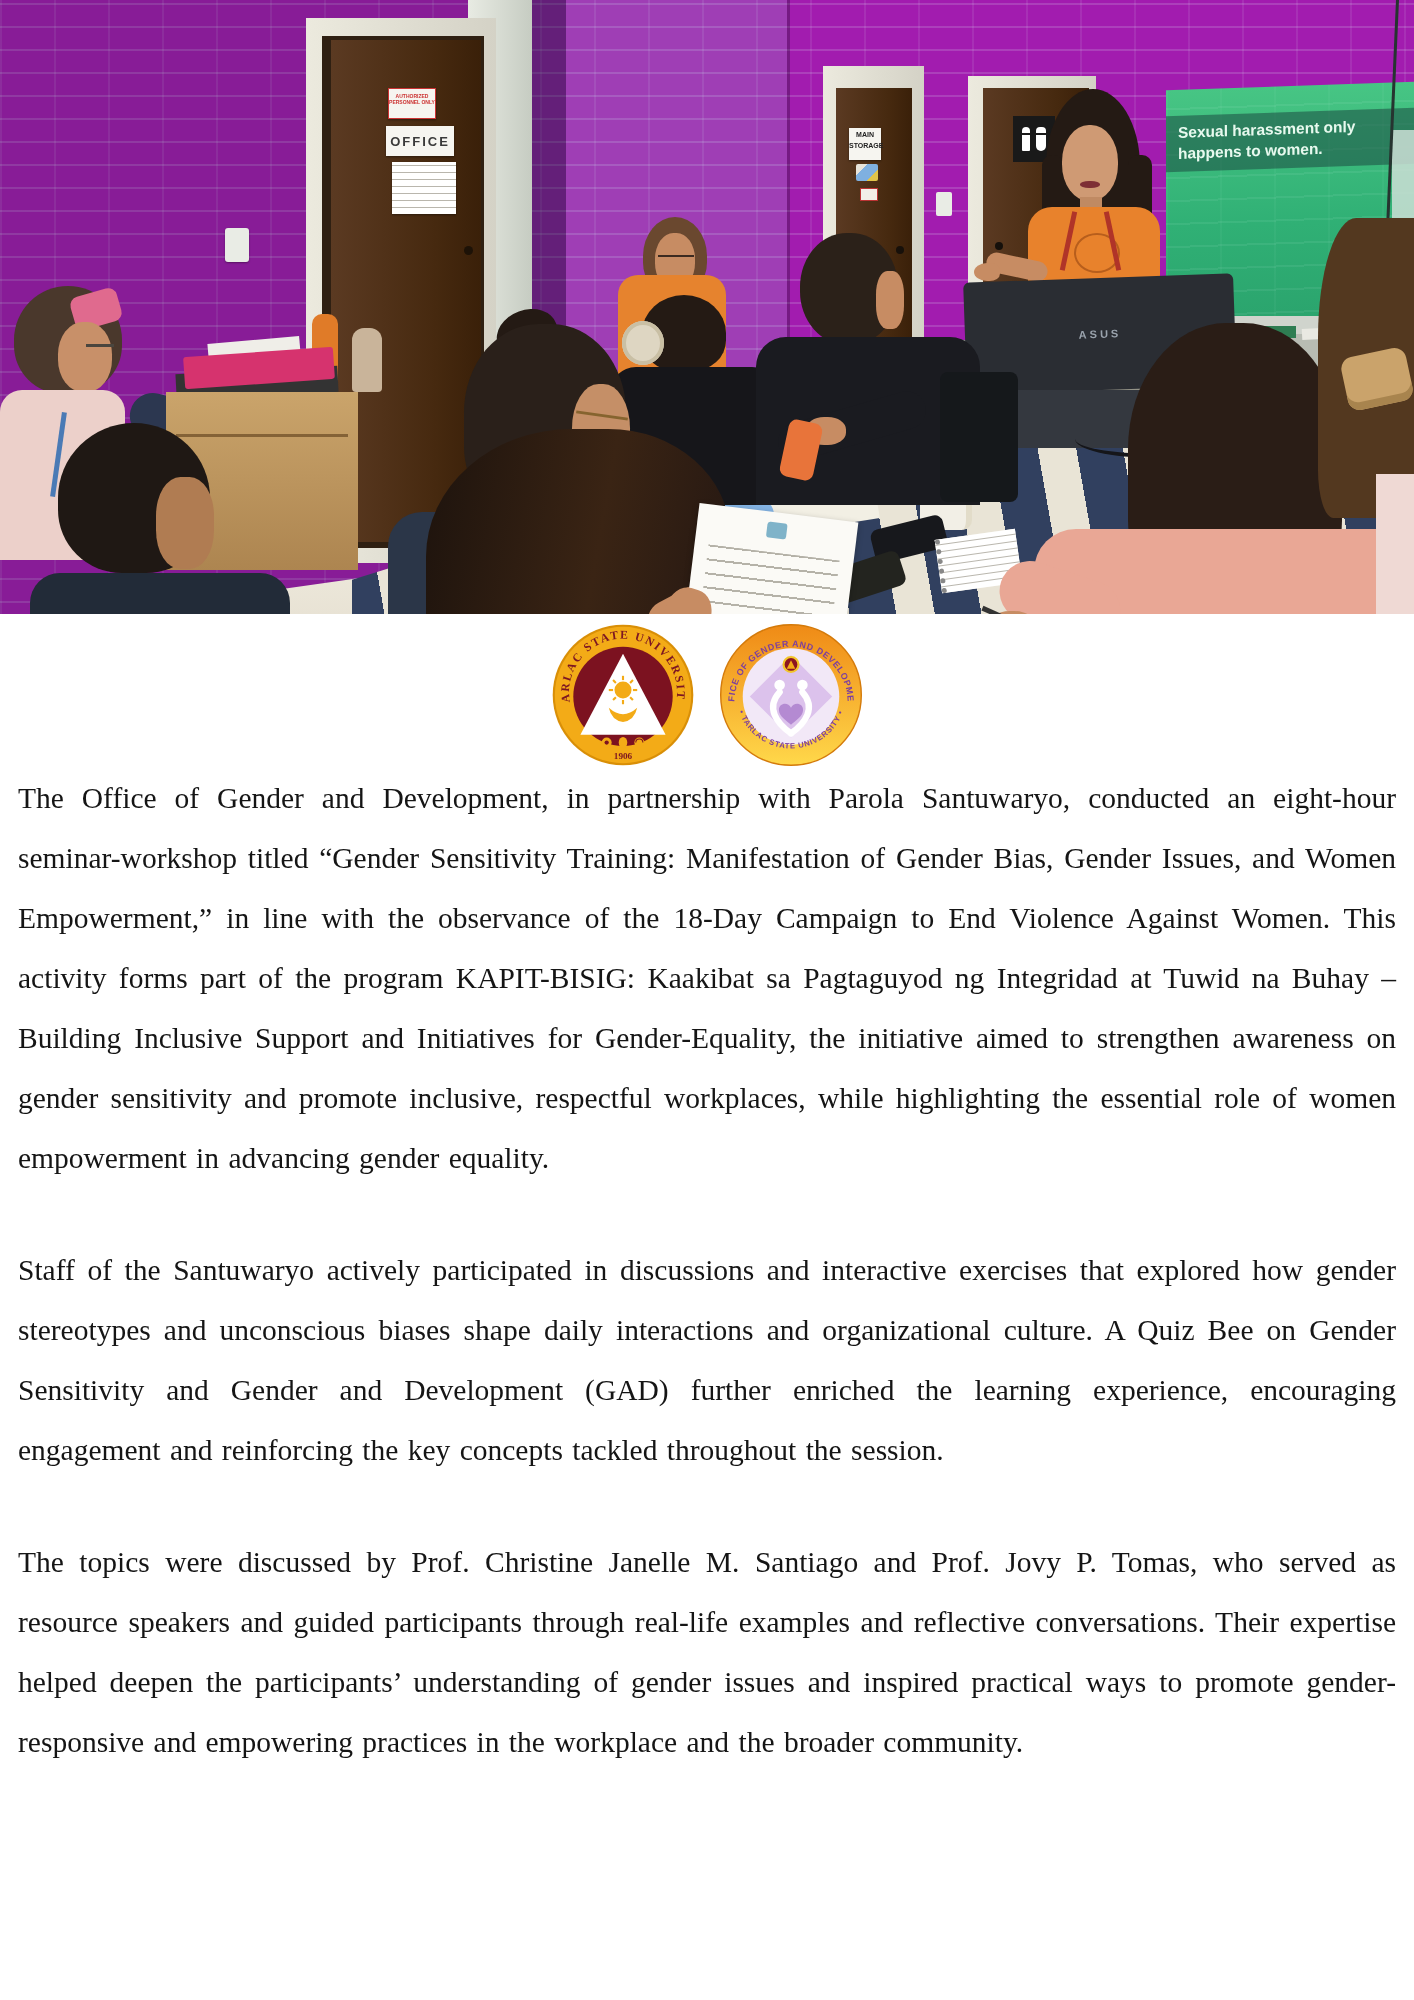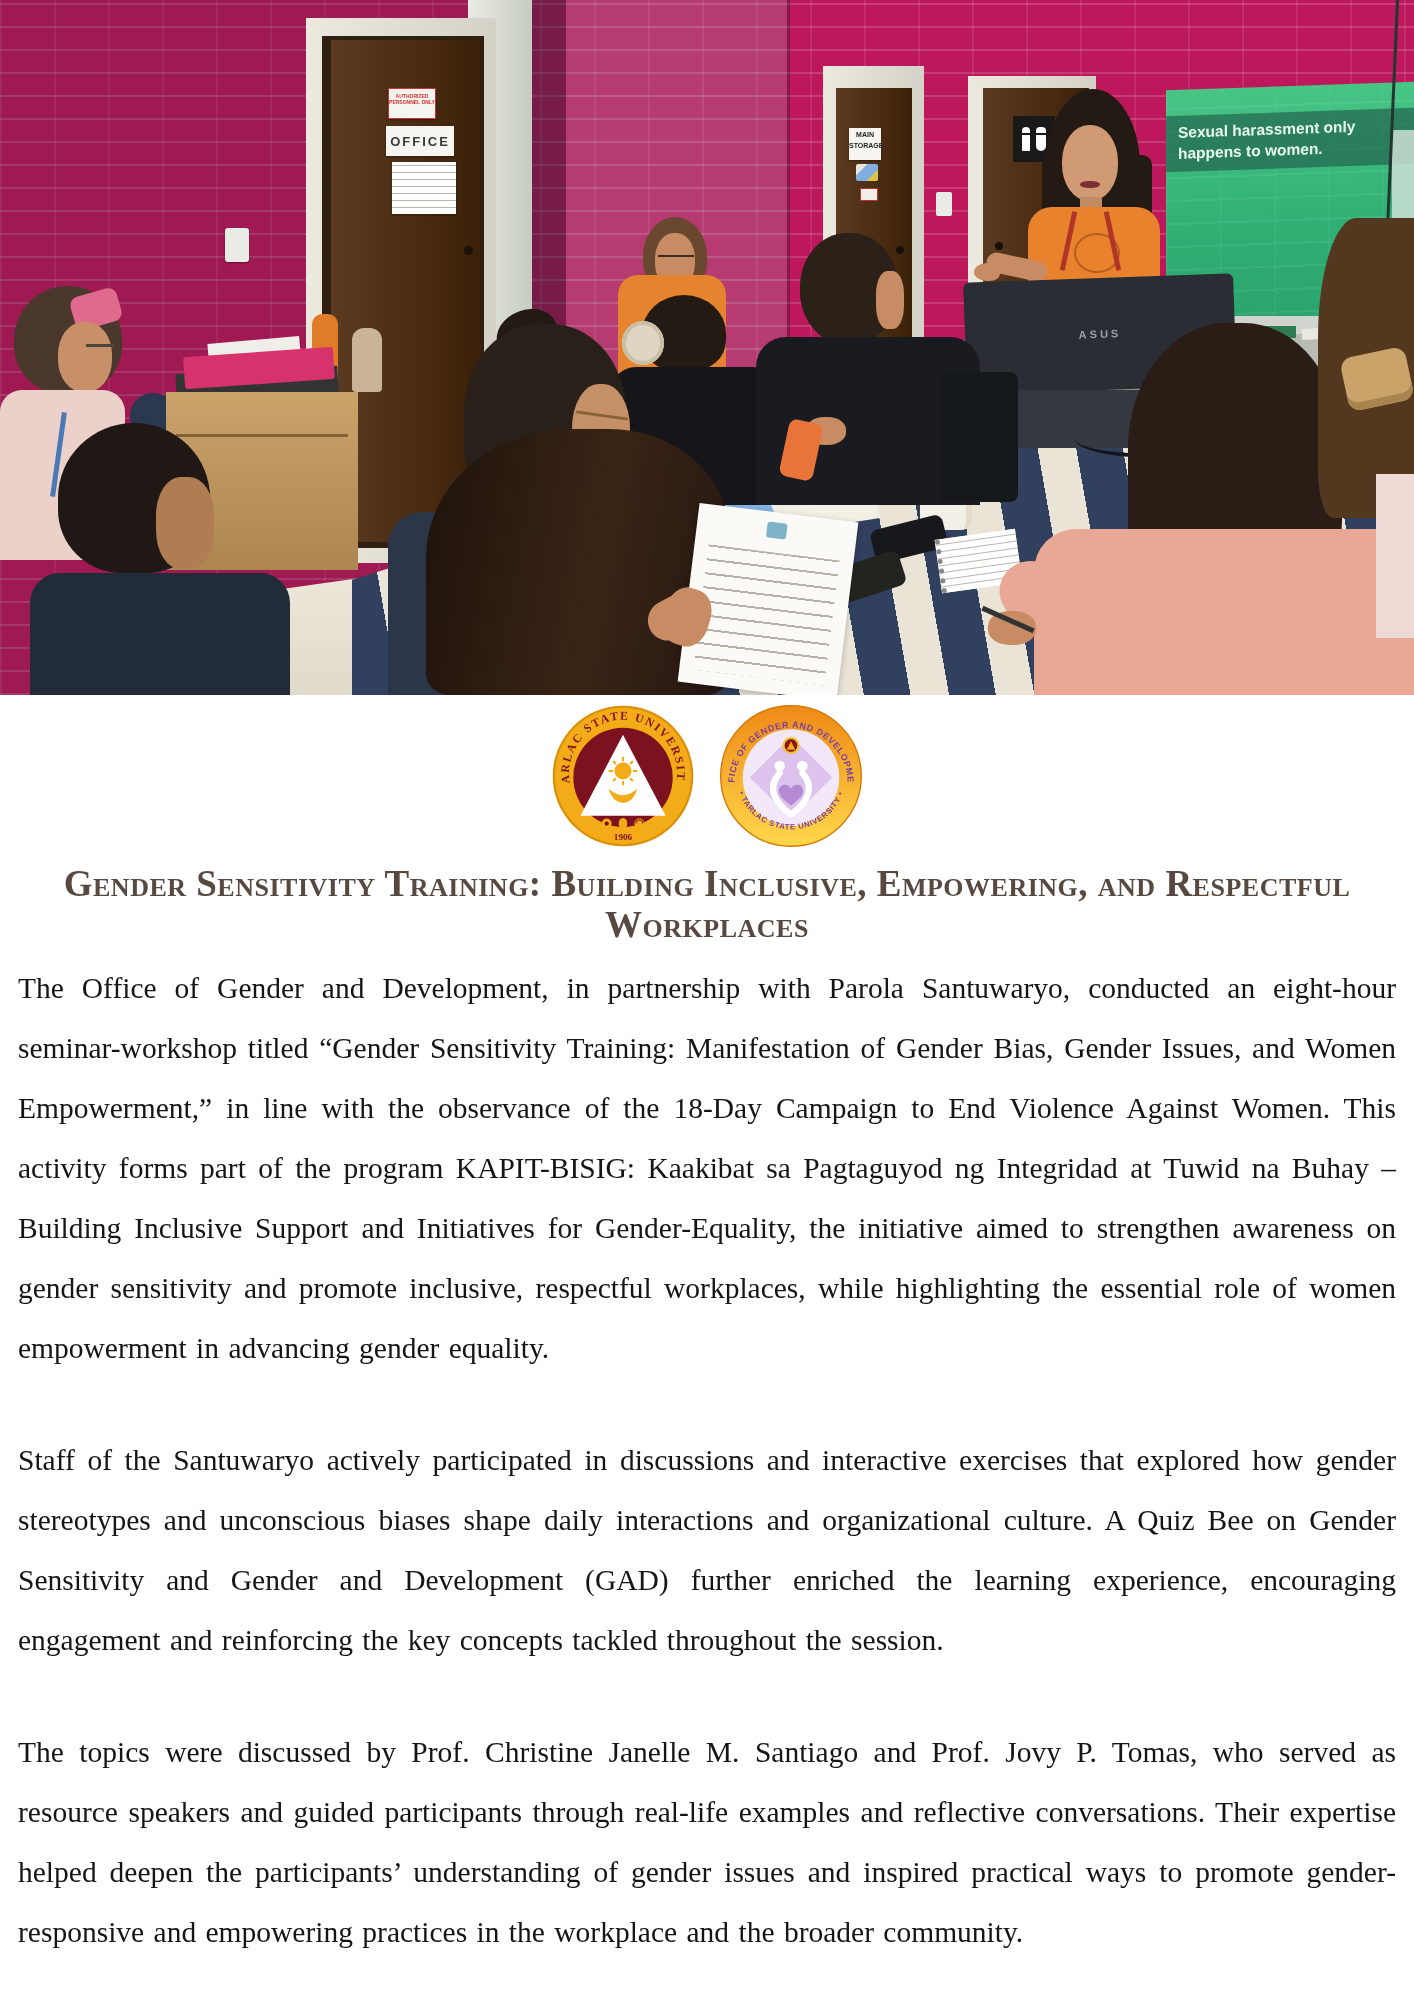--- a/index.html
+++ b/index.html
@@ -1,19 +1,19 @@
 <!DOCTYPE html>
 <html><head>
 <meta charset="utf-8">
 <style>
   html,body{margin:0;padding:0;background:#fff}
   .page{width:1414px;height:2000px;position:relative;background:#fff;overflow:hidden;font-family:"Liberation Serif",serif}
   .abs{position:absolute}
   
-  .photo{position:relative;width:1414px;height:695px;background:#be185d;overflow:hidden}
+  .photo{position:relative;width:1414px;height:614px;background:#a21caf;overflow:hidden}
   .brick{background-image:
     repeating-linear-gradient(0deg, rgba(225,255,248,.16) 0 2px, rgba(0,0,0,0) 2px 23px),
     repeating-linear-gradient(90deg, rgba(225,255,248,.09) 0 2px, rgba(0,0,0,0) 2px 54px)}
   .sign{background:#f6f5f0;box-shadow:0 1px 2px rgba(0,0,0,.4)}
   .tinylines{background-image:repeating-linear-gradient(0deg,#fff 0 6px,#b9b6ad 6px 7px)}
   .skin{background:#c78c63}
   .hair{background:#241a14}
   .doorleaf{background:linear-gradient(90deg,#5b3a22,#46290f 70%,#3a2009)}
   .doorframe{background:linear-gradient(90deg,#eceade,#d4d2c6)}
   
@@ -258,19 +258,18 @@
       <path d="M100,118 c-4,-9 -17,-7 -17,3 c0,9 11,15 17,21 c6,-6 17,-12 17,-21 c0,-10 -13,-12 -17,-3 z" fill="#b48ad2"></path>
       <text font-family="Liberation Sans, sans-serif" font-size="12.5" font-weight="bold" fill="#7c3f9e" letter-spacing="1">
         <textPath href="#ogdTop" startOffset="50%" text-anchor="middle">OFFICE OF GENDER AND DEVELOPMENT</textPath>
       </text>
       <text font-family="Liberation Sans, sans-serif" font-size="11" font-weight="bold" fill="#7c3f9e" letter-spacing="1">
         <textPath href="#ogdBottom" startOffset="50%" text-anchor="middle">• TARLAC STATE UNIVERSITY •</textPath>
       </text>
     </svg>
   </div>
 
-  <h1 class="title">Gender Sensitivity Training: Building Inclusive, Empowering, and Respectful Workplaces</h1>
   <div class="body">
     <p>The Office of Gender and Development, in partnership with Parola Santuwaryo, conducted an eight-hour seminar-workshop titled “Gender Sensitivity Training: Manifestation of Gender Bias, Gender Issues, and Women Empowerment,” in line with the observance of the 18-Day Campaign to End Violence Against Women. This activity forms part of the program KAPIT-BISIG: Kaakibat sa Pagtaguyod ng Integridad at Tuwid na Buhay – Building Inclusive Support and Initiatives for Gender-Equality, the initiative aimed to strengthen awareness on gender sensitivity and promote inclusive, respectful workplaces, while highlighting the essential role of women empowerment in advancing gender equality.</p>
     <p>Staff of the Santuwaryo actively participated in discussions and interactive exercises that explored how gender stereotypes and unconscious biases shape daily interactions and organizational culture. A Quiz Bee on Gender Sensitivity and Gender and Development (GAD) further enriched the learning experience, encouraging engagement and reinforcing the key concepts tackled throughout the session.</p>
     <p>The topics were discussed by Prof. Christine Janelle M. Santiago and Prof. Jovy P. Tomas, who served as resource speakers and guided participants through real-life examples and reflective conversations. Their expertise helped deepen the participants’ understanding of gender issues and inspired practical ways to promote gender-responsive and empowering practices in the workplace and the broader community.</p>
   </div>
 </div>
 
 </body></html>

